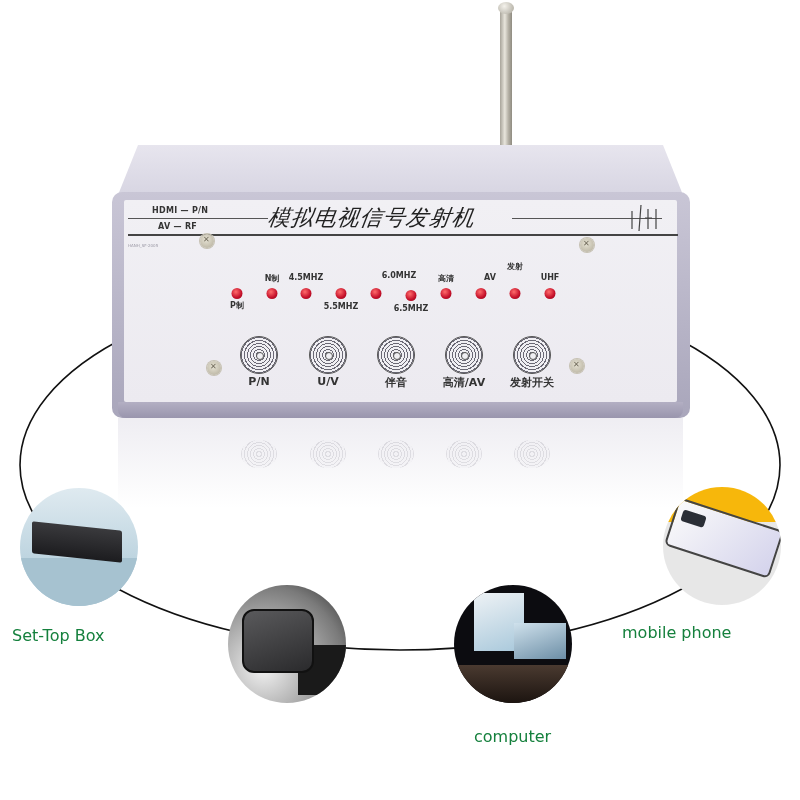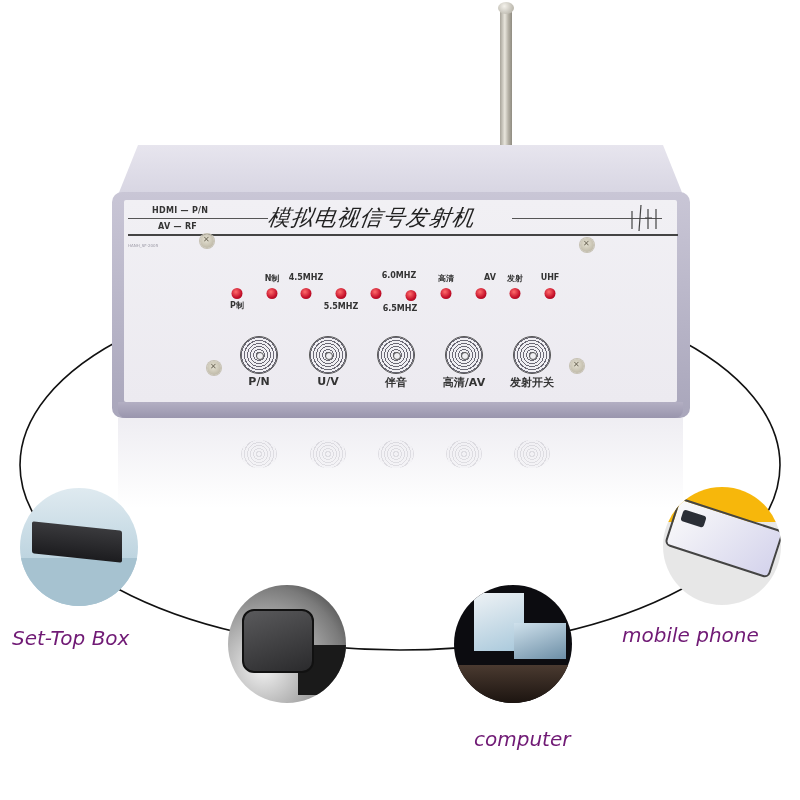--- a/index.html
+++ b/index.html
@@ -54,21 +54,21 @@
   .btn-label { position: absolute; font-size: 11px; font-weight: bold; color: #333; transform: translateX(-50%); white-space: nowrap; }
 
   
   .reflection { position: absolute; left: 118px; top: 418px; width: 565px; height: 90px;
     background: linear-gradient(180deg, rgba(225,223,232,0.55), rgba(255,255,255,0)); }
   .refl-btn { position: absolute; top: 440px; width: 36px; height: 28px; border-radius: 50%; transform: translateX(-50%);
     background: repeating-radial-gradient(circle, rgba(240,239,243,0.5) 0 2px, rgba(150,148,160,0.25) 2px 3px); }
 
   
   .dev-circle { position: absolute; border-radius: 50%; overflow: hidden; }
-  .dev-label { position: absolute; font-size: 20px; color: #701a75; white-space: nowrap; font-family: "DejaVu Sans", sans-serif; font-style: italic; }
+  .dev-label { position: absolute; font-size: 16px; color: #15803d; white-space: nowrap; font-family: "DejaVu Sans", sans-serif; }
 
   .stb-circle { left: 20px; top: 488px; width: 118px; height: 118px; background: linear-gradient(180deg, #dfeaf0, #a7c6d5); }
   .stb-box { position: absolute; left: 12px; top: 38px; width: 90px; height: 32px; background: linear-gradient(180deg, #3a3a3d, #1c1c1f);
     transform: skewY(6deg); border-radius: 2px; }
   .stb-shelf { position: absolute; left: 0; top: 70px; width: 118px; height: 48px; background: #a6c2d0; }
 
   .nb-circle { left: 228px; top: 585px; width: 118px; height: 118px; background: radial-gradient(circle at 30% 70%, #f2f2f2, #7a7a7a 70%, #2a2a2a); }
   .nb-box { position: absolute; left: 14px; top: 24px; width: 72px; height: 64px; background: linear-gradient(160deg, #5a5a5c, #2a2a2c); border-radius: 12px; border: 2px solid #111; }
   .nb-shadow { position: absolute; left: 70px; top: 60px; width: 50px; height: 50px; background: #1a1a1a; }
 
@@ -129,30 +129,30 @@
 
     <div class="led-label" style="left:306px; top:273px;">4.5MHZ</div>
     <div class="led" style="left:306px; top:288px;"></div>
 
     <div class="led-label" style="left:341px; top:302px;">5.5MHZ</div>
     <div class="led" style="left:341px; top:288px;"></div>
 
     <div class="led-label" style="left:376px; top:271px;margin-left:23px;">6.0MHZ</div>
     <div class="led" style="left:376px; top:288px;"></div>
 
-    <div class="led-label" style="left:400px; top:304px;">6.5MHZ</div>
+    <div class="led-label" style="left:411px; top:304px;">6.5MHZ</div>
     <div class="led" style="left:411px; top:290px;"></div>
 
     <div class="led-label" style="left:446px; top:273px;">高清</div>
     <div class="led" style="left:446px; top:288px;"></div>
 
     <div class="led-label" style="left:490px; top:273px;text-align:right;">AV</div>
     <div class="led" style="left:481px; top:288px;"></div>
 
-    <div class="led-label" style="left:515px; top:273px;font-family:Liberation Mono, monospace;">发射</div>
+    <div class="led-label" style="left:515px; top:261px;font-family:Liberation Mono, monospace;">发射</div>
     <div class="led" style="left:515px; top:288px;"></div>
 
     <div class="led-label" style="left:550px; top:273px;">UHF</div>
     <div class="led" style="left:550px; top:288px;"></div>
   </div>
 
   <div>
     <div class="btn" style="left:259px; top:336px;"></div>
     <div class="btn-label" style="left:259px; top:375px;">P/N</div>
 

